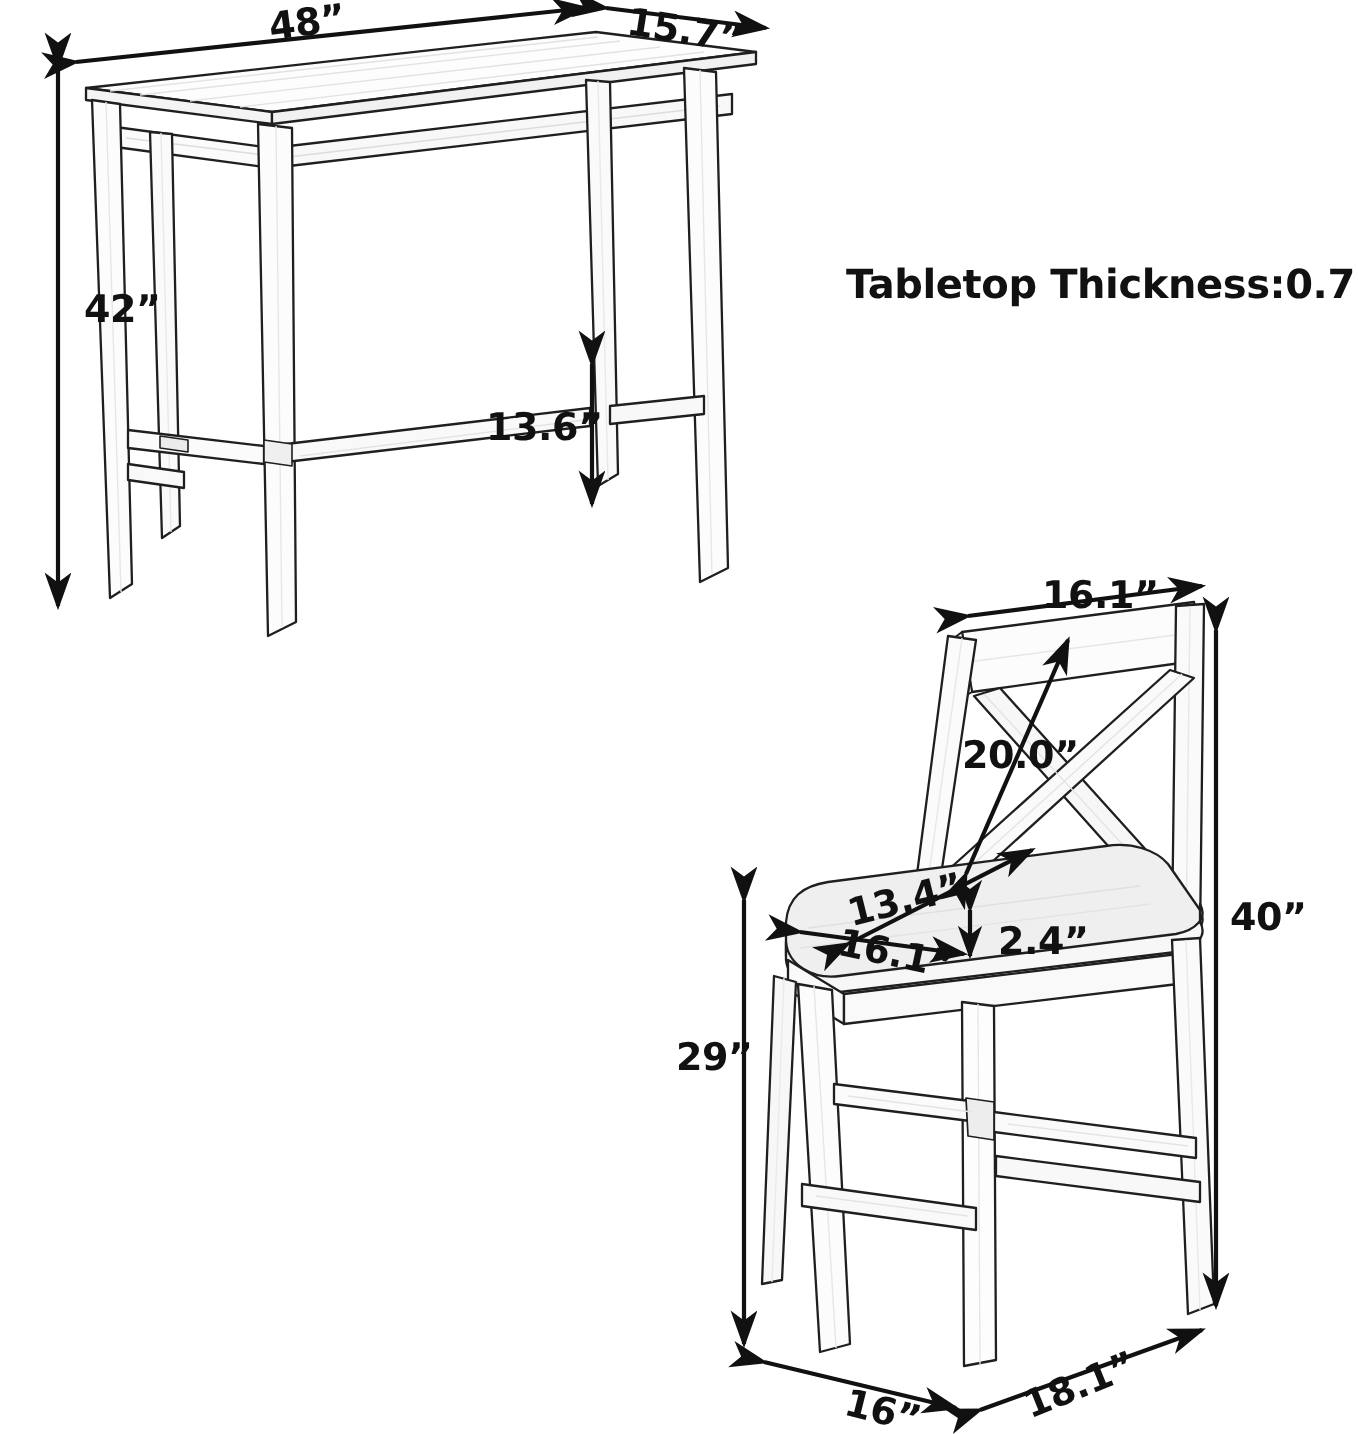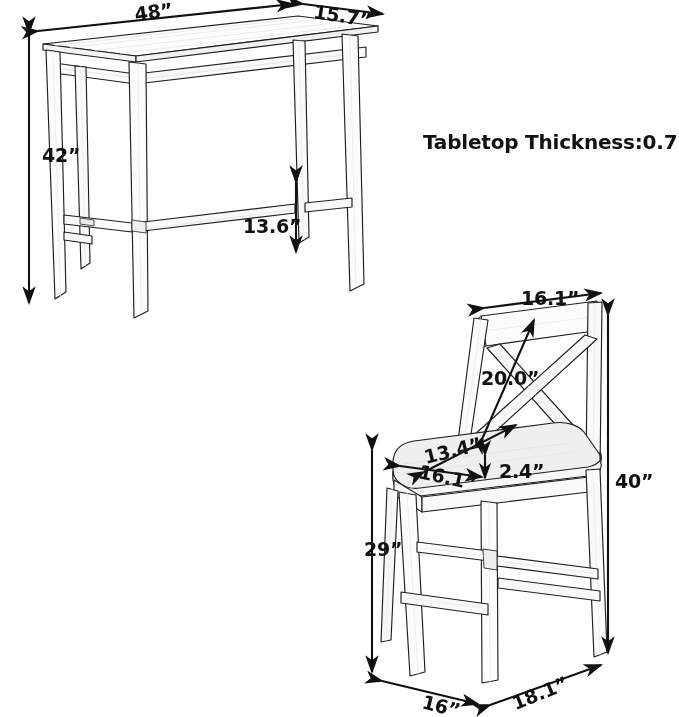--- a/index.html
+++ b/index.html
@@ -176,36 +176,36 @@
     <line x1="490" y1="705" x2="601" y2="665" marker-start="url(#ah)" marker-end="url(#ah)"></line>
   </g>
 </svg>
 
 <div class="lbl dim rot-48" style="left:136px; top:3px;">48”</div>
 
 <div class="lbl dim rot157" style="left:312px; top:0px;">15.7”</div>
 
 <div class="lbl dim" style="left:2px; top:144px;margin-left:40px;">42”</div>
 
-<div class="lbl dim" style="left:243px; top:203px;margin-top:12px;">13.6”</div>
+<div class="lbl dim" style="left:243px; top:203px;">13.6”</div>
 
 <div class="lbl note" style="left:423px; top:130px;">Tabletop Thickness:0.7”</div>
 
 
 <div class="lbl dim" style="left:521px; top:287px;">16.1”</div>
 
 <div class="lbl dim" style="left:481px; top:367px;">20.0”</div>
 
 <div class="lbl dim rot-13" style="left:427px; top:446px;">13.4”</div>
 
 <div class="lbl dim rot-16b" style="left:417px; top:460px;">16.1”</div>
 
 <div class="lbl dim" style="left:499px; top:450px;margin-top:10px;">2.4”</div>
 
-<div class="lbl dim" style="left:615px; top:470px;">40”</div>
-
-<div class="lbl dim" style="left:338px; top:538px;margin-left:26px;">29”</div>
+<div class="lbl dim" style="left:615px; top:448px;">40”</div>
+
+<div class="lbl dim" style="left:338px; top:518px;">29”</div>
 
 <div class="lbl dim rot-16low" style="left:420px; top:690px;">16”</div>
 
 <div class="lbl dim rot-181" style="left:517px; top:692px;">18.1”</div>
 
 </div>
 
 </body></html>

